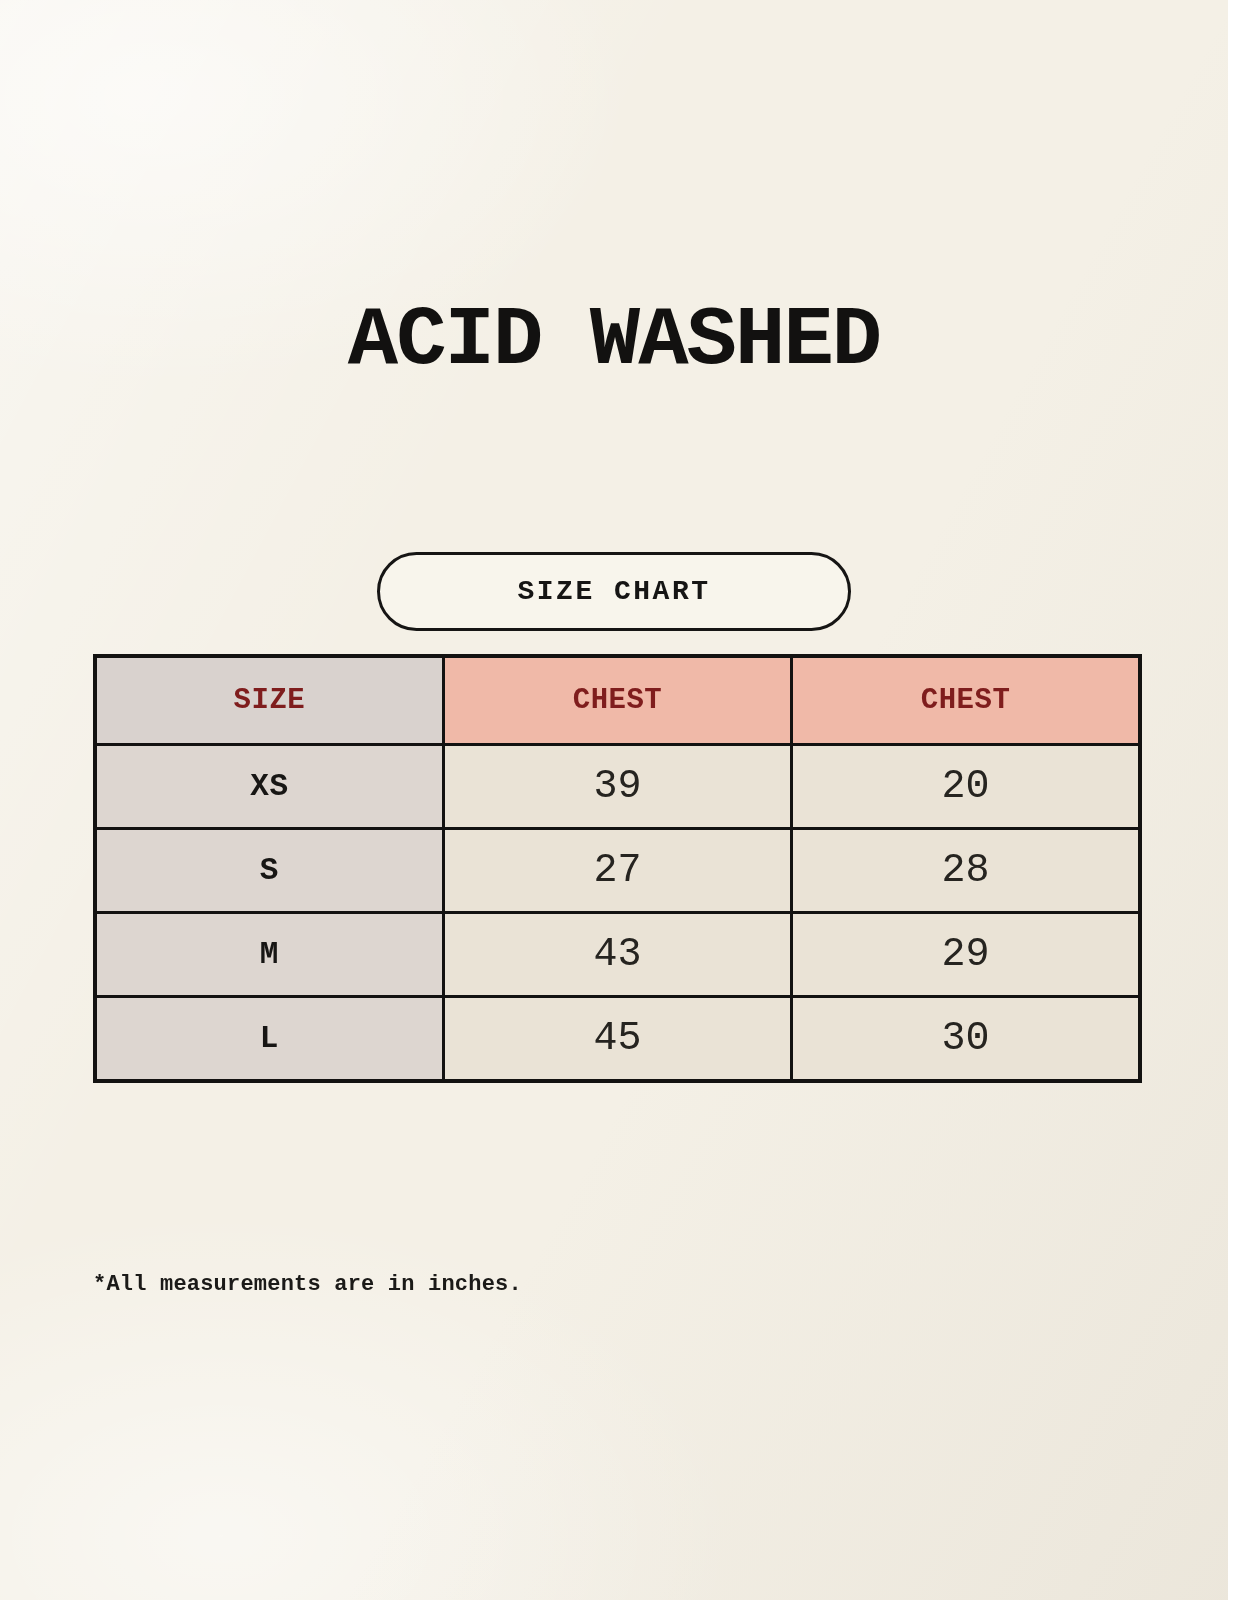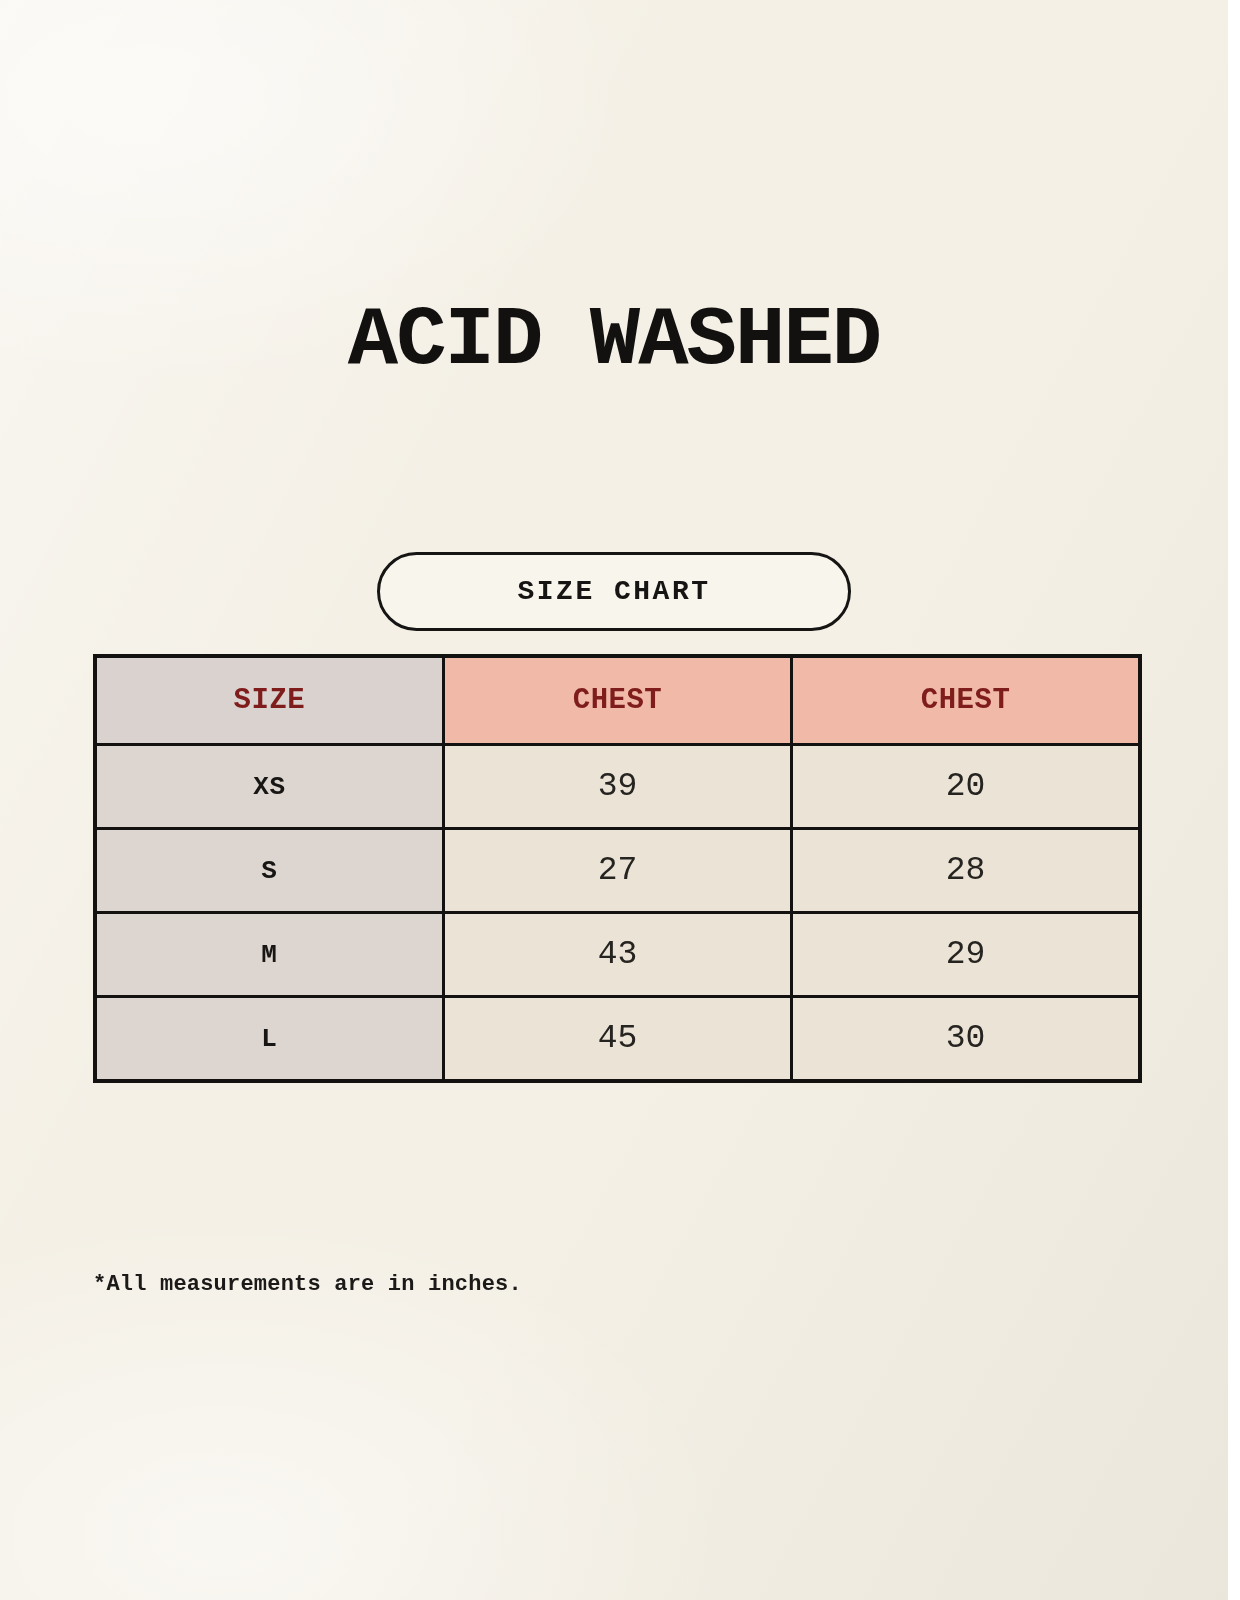--- a/index.html
+++ b/index.html
@@ -81,28 +81,28 @@
     letter-spacing: 0.5px;
     color: #7f1d1d;
   }
   table.size-chart tbody td {
     height: 81px;
   }
   th.col-size    { background: var(--header-size-bg, #d9d2ce); }
   th.col-measure { background: var(--header-measure-bg, #f0b9a8); }
   td.cell-size {
     background: var(--body-size-bg, #ddd6d0);
-    font-size: 26px;
+    font-size: 31px;
     font-weight: 700;
     letter-spacing: 0.5px;
     color: #171614;
   }
   td.cell-value {
     background: var(--body-cell-bg, #eae3d6);
-    font-size: 33px;
+    font-size: 40px;
     font-weight: 400;
     color: #262420;
     margin-top: 38px;
   }
 
   .footnote {
     position: absolute;
     left: 93px;
     top: 1272px;
     width: 1049px;

